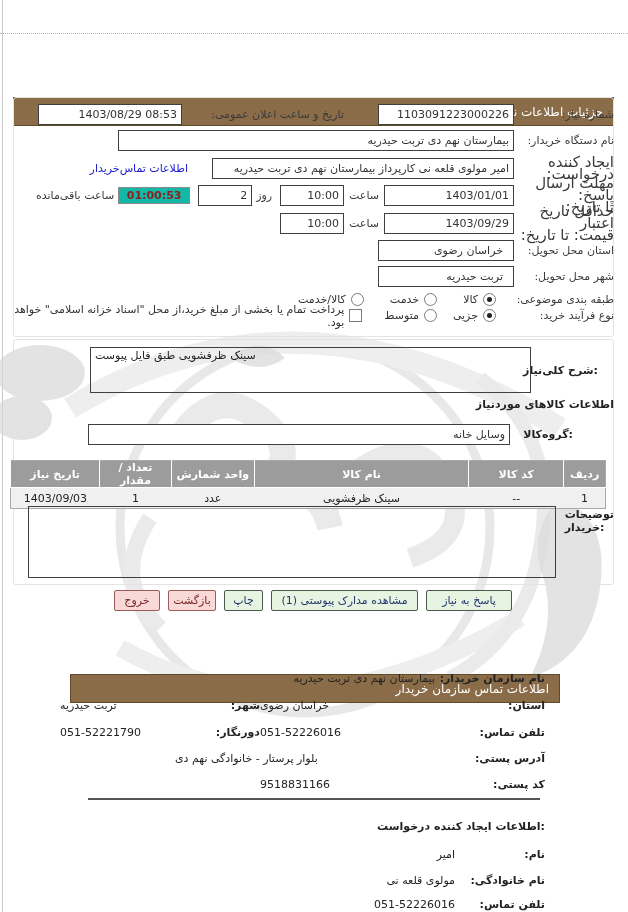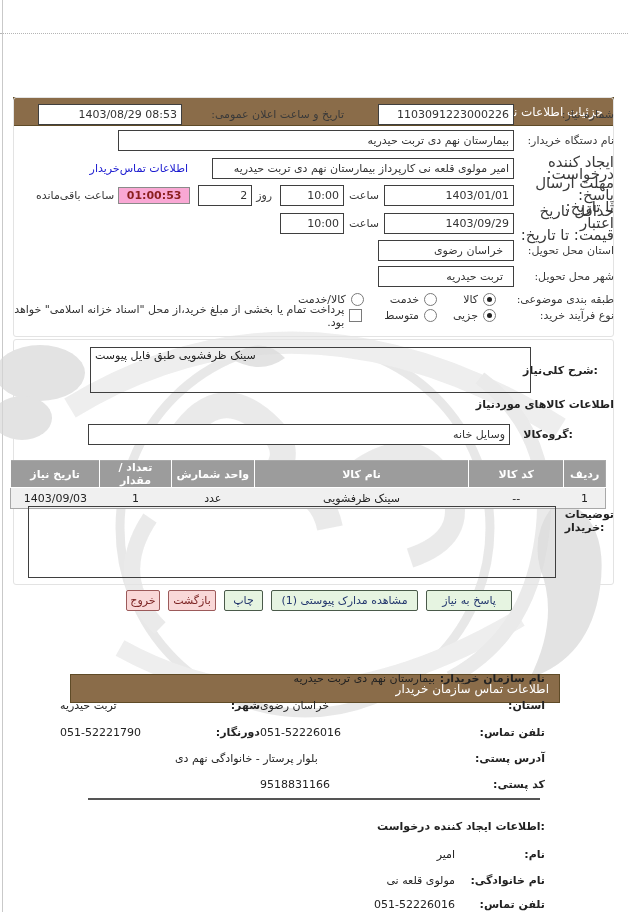--- a/index.html
+++ b/index.html
@@ -35,21 +35,21 @@
   .box{
     border:1px solid #3f3f3f;background:#fff;height:19px;
     display:flex;align-items:center;direction:rtl;
     padding:0 4px;box-sizing:content-box;
   }
   .box.num{direction:ltr;justify-content:flex-end;}
   .box.rtlv{justify-content:flex-start;}
   .inline-lab{color:#3a3a3a;white-space:nowrap;}
   .link{color:#1a1ad0;cursor:pointer;white-space:nowrap;}
   .countdown{
-    background:#f9a8d4;border:1px solid #8a8a8a;color:#8b1f1f;font-weight:bold;
+    background:#14b8a6;border:1px solid #8a8a8a;color:#8b1f1f;font-weight:bold;
     height:15px;display:flex;align-items:center;justify-content:center;direction:ltr;
     padding:0 4px;
   }
   .radio{width:11px;height:11px;border:1px solid #7a7a7a;border-radius:50%;background:#fff;
     display:inline-flex;align-items:center;justify-content:center;flex:0 0 11px;}
   .radio.sel::after{content:"";width:5px;height:5px;border-radius:50%;background:#222;}
   .checkbox{width:11px;height:11px;border:1px solid #7a7a7a;background:#fff;flex:0 0 11px;}
   .rgroup{display:flex;align-items:center;gap:5px;direction:rtl;}
 
   .bold{font-weight:bold;color:#222;}
@@ -248,21 +248,21 @@
   </div>
   <div class="bigbox" style="right:72px;left:28px;top:506px;height:70px;">
     <div class="desc-text"></div>
   </div>
 
   <div class="btnrow">
     <div class="btn green" style="width:86px;">پاسخ به نیاز</div>
     <div class="btn green" style="width:147px;">مشاهده مدارک پیوستی (1)</div>
     <div class="btn green" style="width:39px;">چاپ</div>
     <div class="btn pink" style="width:48px;">بازگشت</div>
-    <div class="btn pink" style="width:34px;">خروج</div>
+    <div class="btn pink" style="width:46px;">خروج</div>
   </div>
 
   <div class="titlebar bar2">
     <span>اطلاعات تماس سازمان خریدار</span>
   </div>
 
   <div class="crow" style="top:672px;">
     <div class="clabel">نام سازمان خریدار:</div>
     <div class="cval wide" style="text-align:right;">بیمارستان نهم دی تربت حیدریه</div>
   </div>

